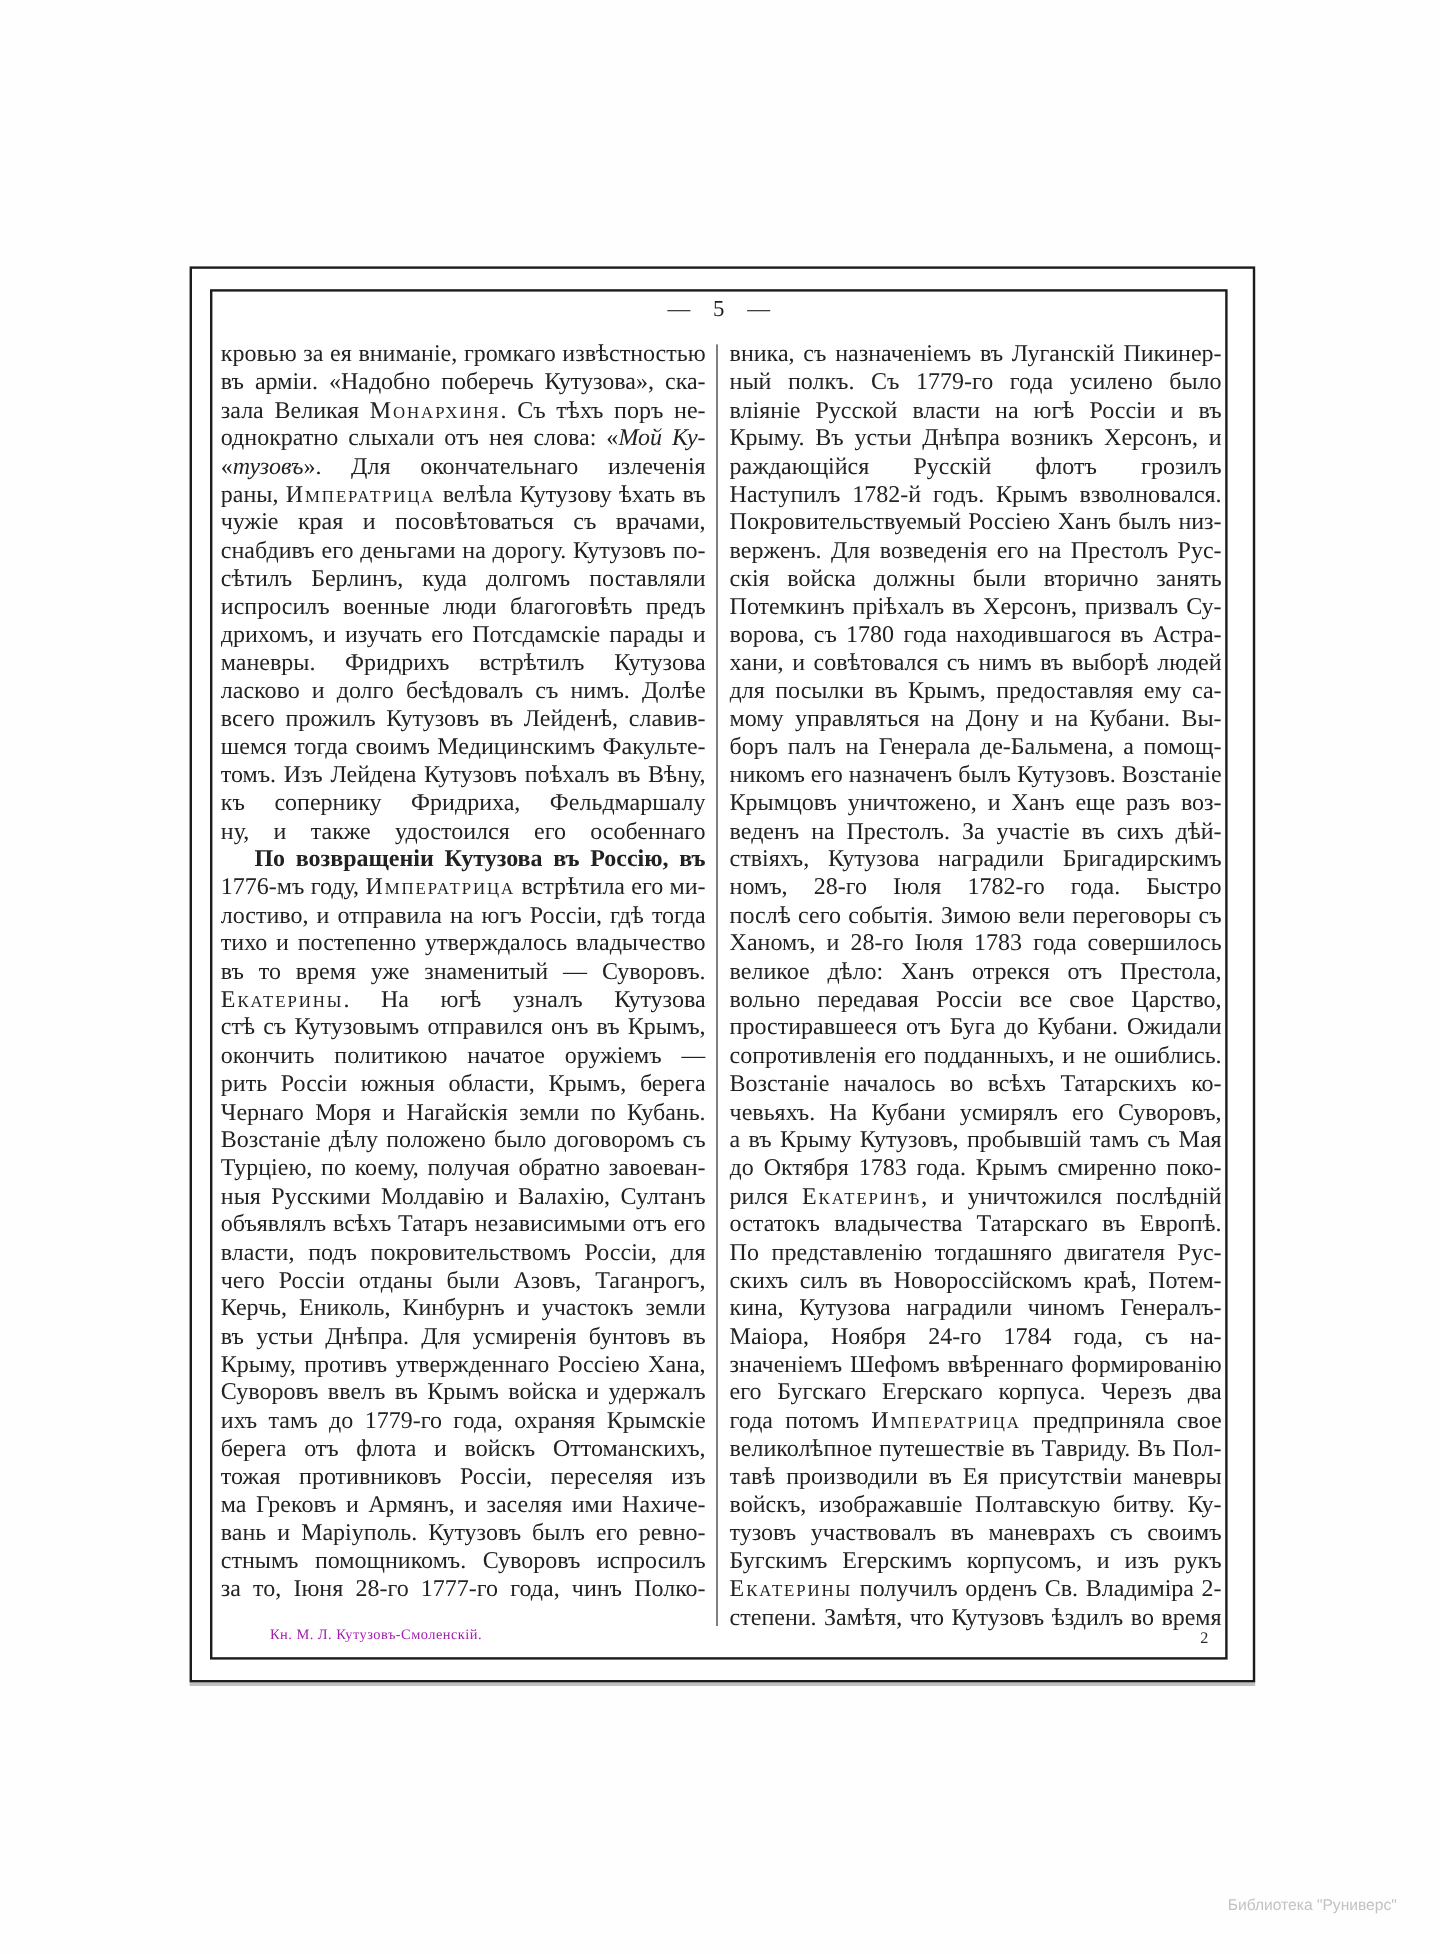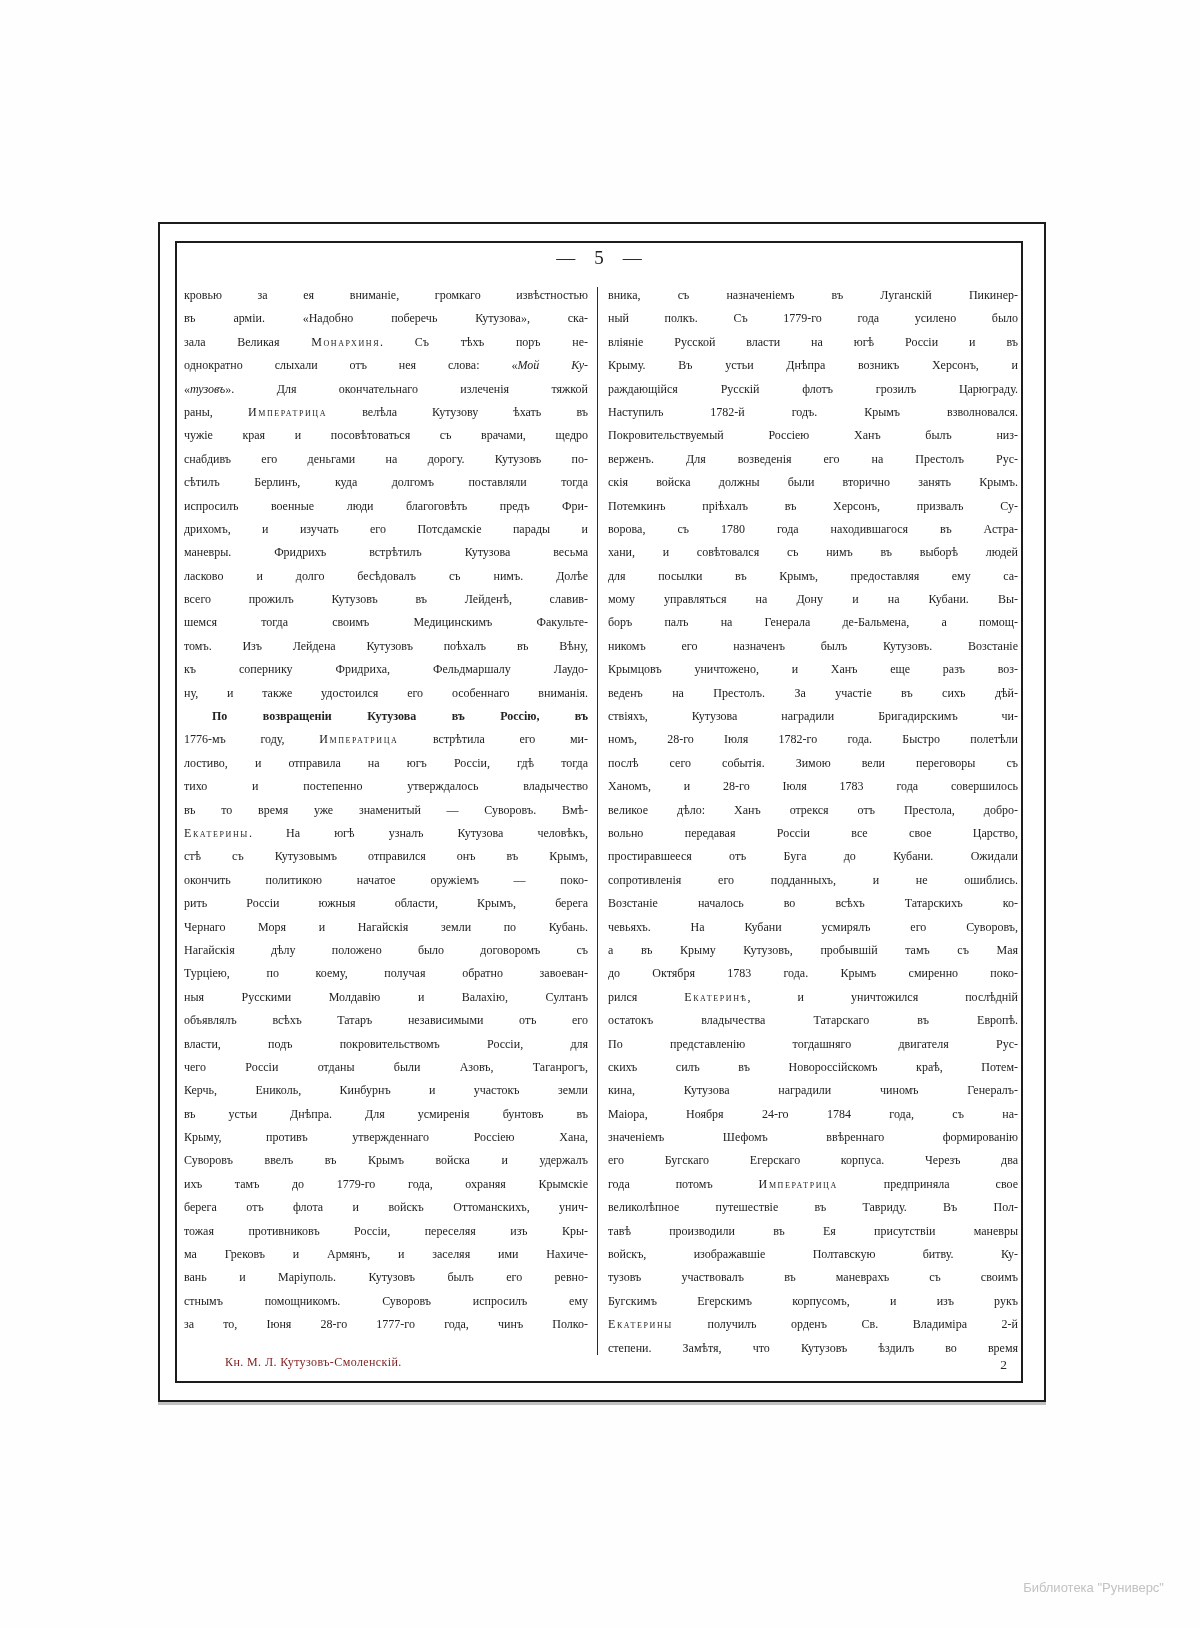--- a/index.html
+++ b/index.html
@@ -33,21 +33,21 @@
     position: absolute;
     top: 4px; left: 0; right: 0;
     text-align: center;
     font-size: 19px;
     white-space: pre;
     color: #1e1e1e;
   }
   .col {
     position: absolute;
     top: 41px;
-    font-size: 12px;
+    font-size: 20px;
     line-height: 23.4px;
     color: #222222;
   }
   .col-left  { left: 7px;   width: 404px; }
   .col-right { left: 431px; width: 410px; }
   .line {
     height: 23.4px;
     overflow: hidden;
     text-align: justify;
     text-align-last: justify;
@@ -58,21 +58,21 @@
     position: absolute;
     left: 420px; top: 44px;
     width: 1px; height: 1068px;
     background: #2b2b2b;
   }
   .footer-left {
     position: absolute;
     left: 48px; top: 1112px;
     font-size: 12px;
     letter-spacing: 0.4px;
-    color: #7f1d1d;
+    color: #a21caf;
   }
   .footer-right {
     position: absolute;
     right: 14px; top: 1114px;
     font-size: 13.5px;
     color: #2a2a2a;
   }
   .watermark {
     position: absolute;
     right: 36px; top: 1580px;
@@ -111,21 +111,21 @@
           <div class="line indent">По возвращеніи Кутузова въ Россію, въ</div>
           <div class="line">1776-мъ году, <sc>Императрица</sc> встрѣтила его ми-</div>
           <div class="line">лостиво, и отправила на югъ Россіи, гдѣ тогда</div>
           <div class="line">тихо и постепенно утверждалось владычество</div>
           <div class="line">въ то время уже знаменитый — Суворовъ. Вмѣ-</div>
           <div class="line"><sc>Екатерины</sc>. На югѣ узналъ Кутузова человѣкъ,</div>
           <div class="line">стѣ съ Кутузовымъ отправился онъ въ Крымъ,</div>
           <div class="line">окончить политикою начатое оружіемъ — поко-</div>
           <div class="line">рить Россіи южныя области, Крымъ, берега</div>
           <div class="line">Чернаго Моря и Нагайскія земли по Кубань.</div>
-          <div class="line">Нагайскія дѣлу положено было договоромъ съ</div>
+          <div class="line">Возстаніе дѣлу положено было договоромъ съ</div>
           <div class="line">Турціею, по коему, получая обратно завоеван-</div>
           <div class="line">ныя Русскими Молдавію и Валахію, Султанъ</div>
           <div class="line">объявлялъ всѣхъ Татаръ независимыми отъ его</div>
           <div class="line">власти, подъ покровительствомъ Россіи, для</div>
           <div class="line">чего Россіи отданы были Азовъ, Таганрогъ,</div>
           <div class="line">Керчь, Ениколь, Кинбурнъ и участокъ земли</div>
           <div class="line">въ устьи Днѣпра. Для усмиренія бунтовъ въ</div>
           <div class="line">Крыму, противъ утвержденнаго Россіею Хана,</div>
           <div class="line">Суворовъ ввелъ въ Крымъ войска и удержалъ</div>
           <div class="line">ихъ тамъ до 1779-го года, охраняя Крымскіе</div>

